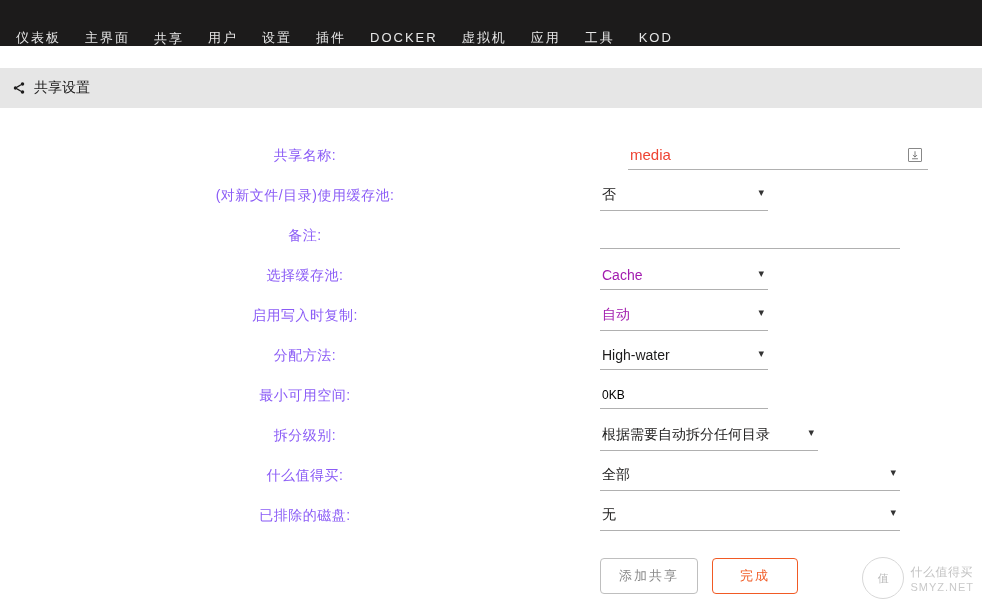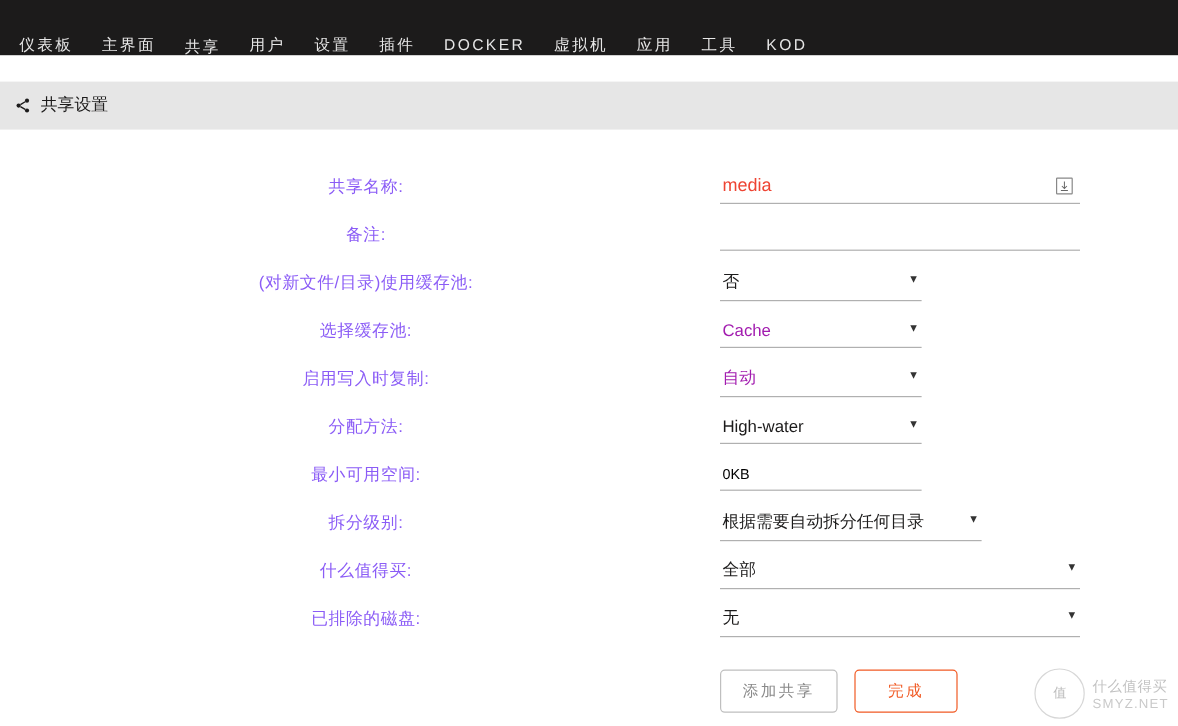--- a/index.html
+++ b/index.html
@@ -209,41 +209,41 @@
       <path d="M8.6 10.5 L15.4 6.5 M8.6 13.5 L15.4 17.5" stroke="#1c1b1b" stroke-width="2"></path>
     </svg>
   </span>
   <span>共享设置</span>
 </div>
 
 <div class="form">
 
   <div class="row">
     <div class="label">共享名称:</div>
-    <div class="control" style="width:300px;">
+    <div class="control" style="width:300px;margin-left:28px;">
       <input class="text-input accent w300" value="media" style="">
       <span class="helper-icon">
         <svg width="10" height="10" viewBox="0 0 24 24">
             <path d="M12 3 L12 17 M7 12 L12 17 L17 12 M5 21 H19" stroke="#666" stroke-width="2" fill="none"></path>
           </svg>
       </span>
     </div>
   </div>
 
   <div class="row">
+    <div class="label">(对新文件/目录)使用缓存池:</div>
+    <div class="control">
+      <div class="select w168">否</div>
+    </div>
+  </div>
+
+  <div class="row">
     <div class="label">备注:</div>
     <div class="control">
       <input class="text-input w300" value="" style="">
-    </div>
-  </div>
-
-  <div class="row">
-    <div class="label">(对新文件/目录)使用缓存池:</div>
-    <div class="control">
-      <div class="select w168">否</div>
     </div>
   </div>
 
   <div class="row">
     <div class="label">选择缓存池:</div>
     <div class="control">
       <div class="select w168 muted">Cache</div>
     </div>
   </div>
 

